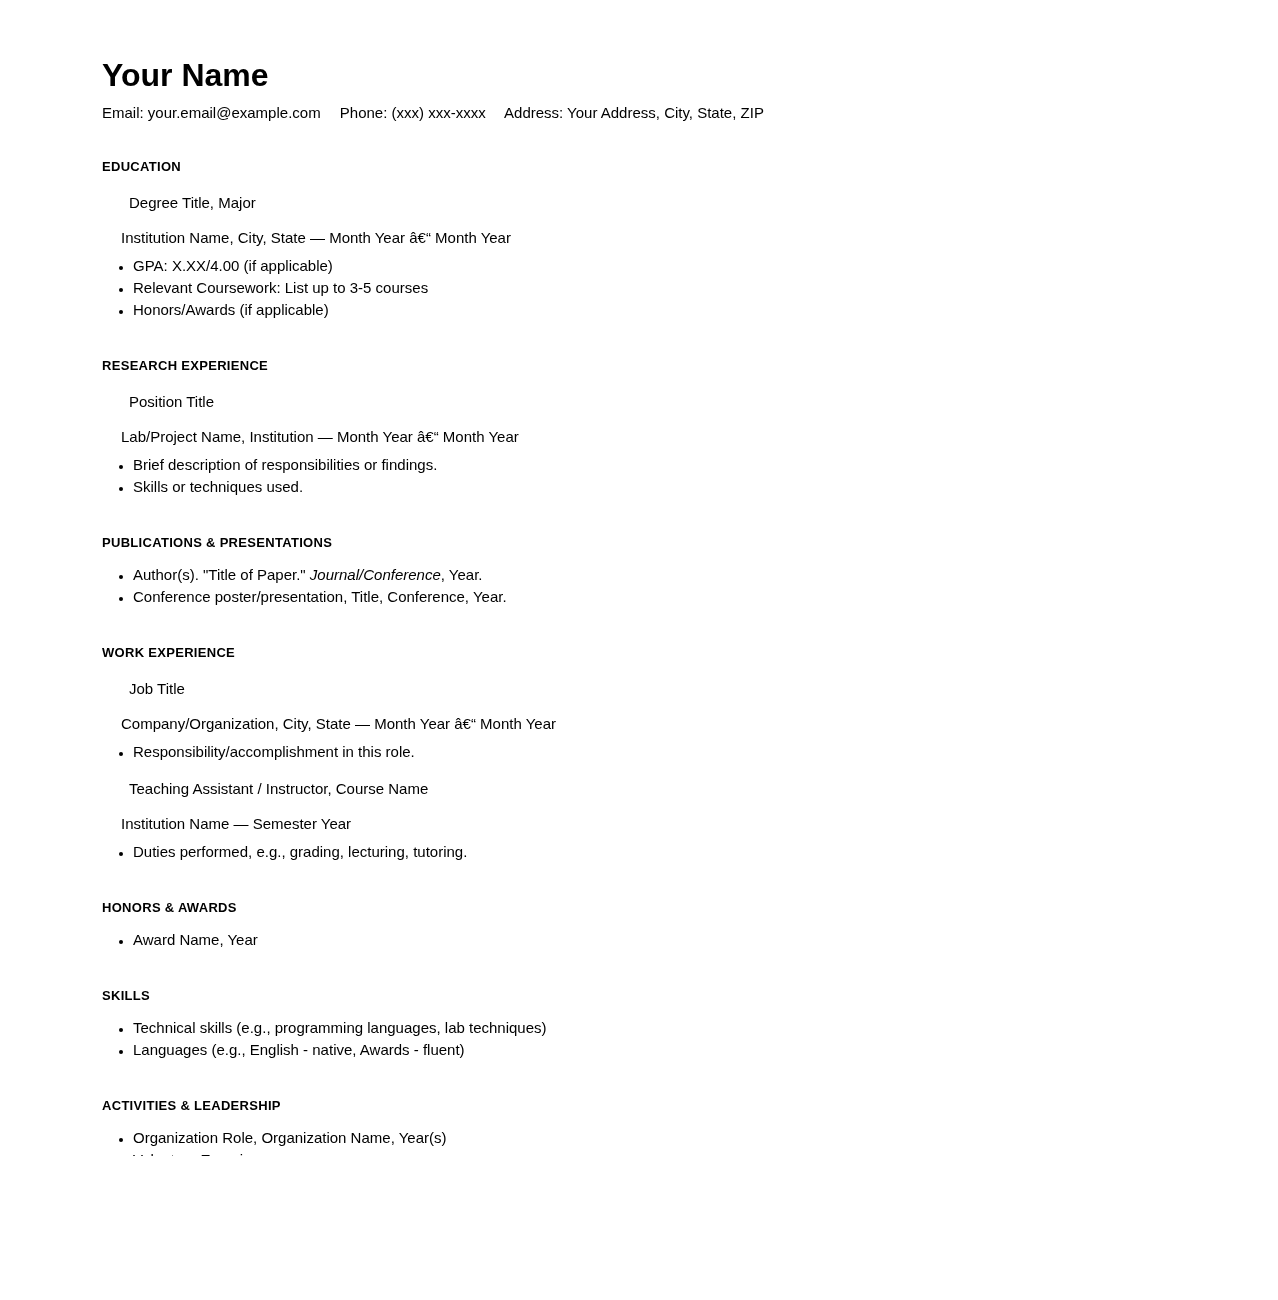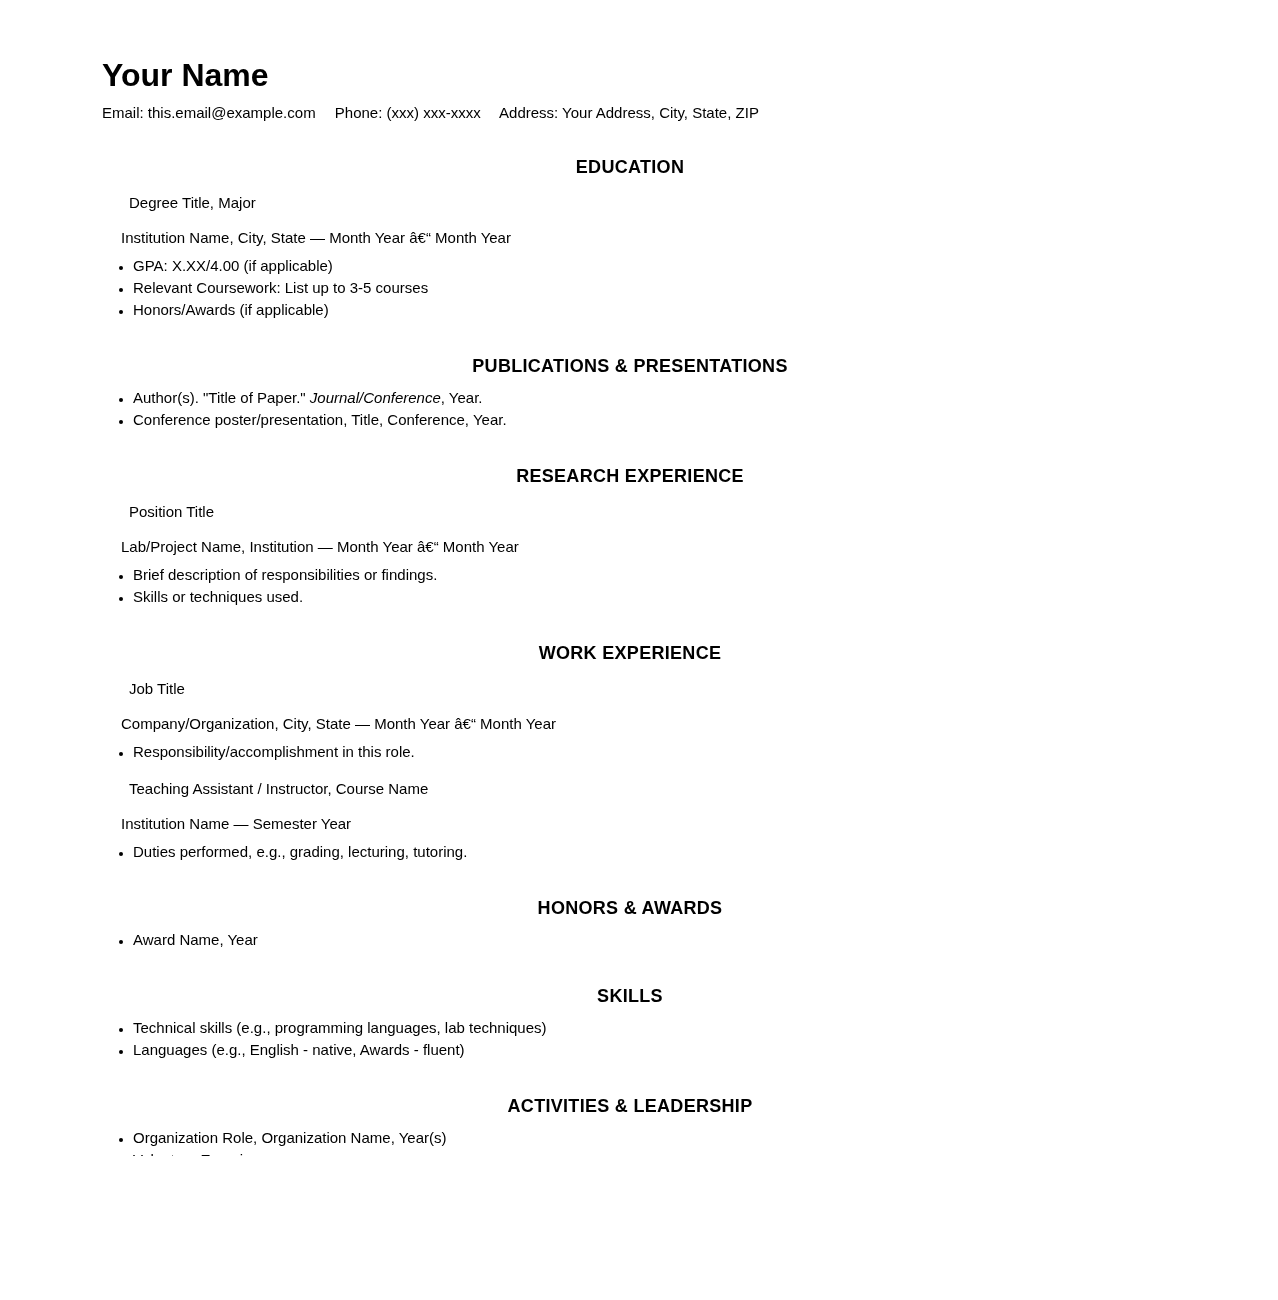--- a/index.html
+++ b/index.html
@@ -24,26 +24,25 @@
     margin: 0;
   }
   .contact {
     margin: 11px 0 0 0;
     font-size: 15px;
     line-height: 18px;
   }
   .contact .contact-item { margin-right: 15px; }
   .contact .contact-item:last-child { margin-right: 0; text-align: right; }
   section h2 {
-    font-size: 18px;
+    font-size: 13px;
     line-height: 20px;
     font-weight: bold;
     letter-spacing: 0.3px;
     margin: 35px 0 11px 0;
-    text-align: center;
   }
   .entry { margin-left: 11px; }
   .entry-title {
     font-size: 15px;
     line-height: 19px;
     font-weight: normal;
     margin: 16px;
   }
   .entry-sub {
     font-size: 15px;
@@ -64,56 +63,56 @@
   em.journal { font-style: italic; }
 </style>
 </head>
 <body>
 
 <div class="page">
 
   <h1 class="name">Your Name</h1>
 
   <p class="contact">
-    <span class="contact-item">Email: this.email@example.com</span>
+    <span class="contact-item">Email: your.email@example.com</span>
     <span class="contact-item">Phone: (xxx) xxx-xxxx</span>
     <span class="contact-item">Address: Your Address, City, State, ZIP</span>
   </p>
 
   <section>
     <h2>EDUCATION</h2>
     <div class="entry">
       <p class="entry-title">Degree Title, Major</p>
       <p class="entry-sub">Institution Name, City, State — Month Year â€“ Month Year</p>
       <ul class="bullets">
         <li>GPA: X.XX/4.00 (if applicable)</li>
         <li>Relevant Coursework: List up to 3-5 courses</li>
         <li>Honors/Awards (if applicable)</li>
       </ul>
     </div>
   </section>
 
   <section>
-    <h2>PUBLICATIONS &amp; PRESENTATIONS</h2>
-    <ul class="bullets">
-      <li><span>Author(s). "Title of Paper." </span><em class="journal">Journal/Conference</em><span>, Year.</span></li>
-      <li>Conference poster/presentation, Title, Conference, Year.</li>
-    </ul>
-  </section>
-
-  <section>
     <h2>RESEARCH EXPERIENCE</h2>
     <div class="entry">
       <p class="entry-title">Position Title</p>
       <p class="entry-sub">Lab/Project Name, Institution — Month Year â€“ Month Year</p>
       <ul class="bullets">
         <li>Brief description of responsibilities or findings.</li>
         <li>Skills or techniques used.</li>
       </ul>
     </div>
+  </section>
+
+  <section>
+    <h2>PUBLICATIONS &amp; PRESENTATIONS</h2>
+    <ul class="bullets">
+      <li><span>Author(s). "Title of Paper." </span><em class="journal">Journal/Conference</em><span>, Year.</span></li>
+      <li>Conference poster/presentation, Title, Conference, Year.</li>
+    </ul>
   </section>
 
   <section>
     <h2>WORK EXPERIENCE</h2>
     <div class="entry">
       <p class="entry-title">Job Title</p>
       <p class="entry-sub">Company/Organization, City, State — Month Year â€“ Month Year</p>
       <ul class="bullets">
         <li>Responsibility/accomplishment in this role.</li>
       </ul>

